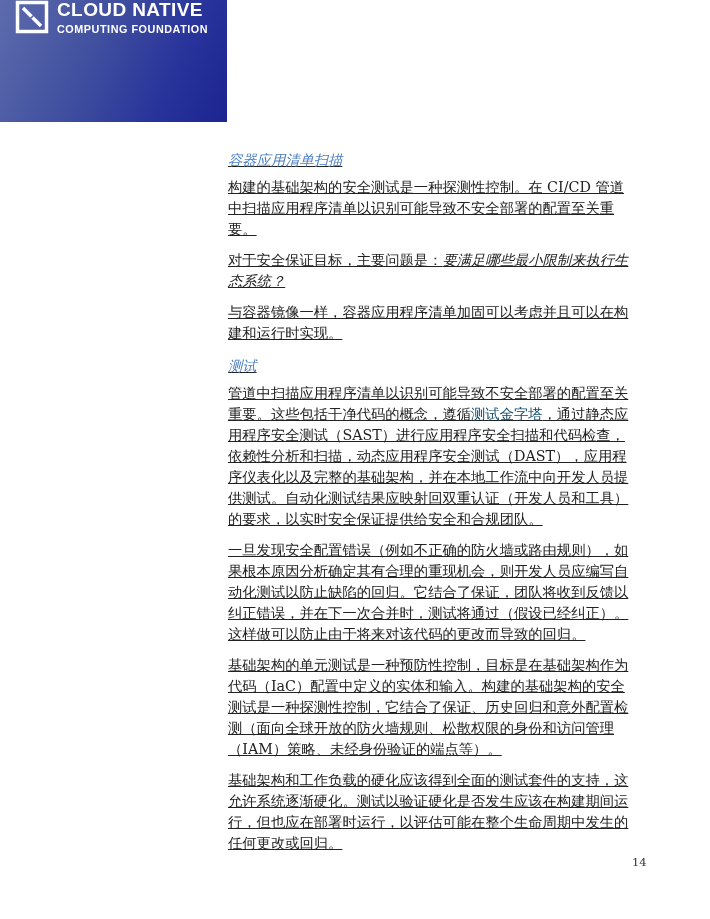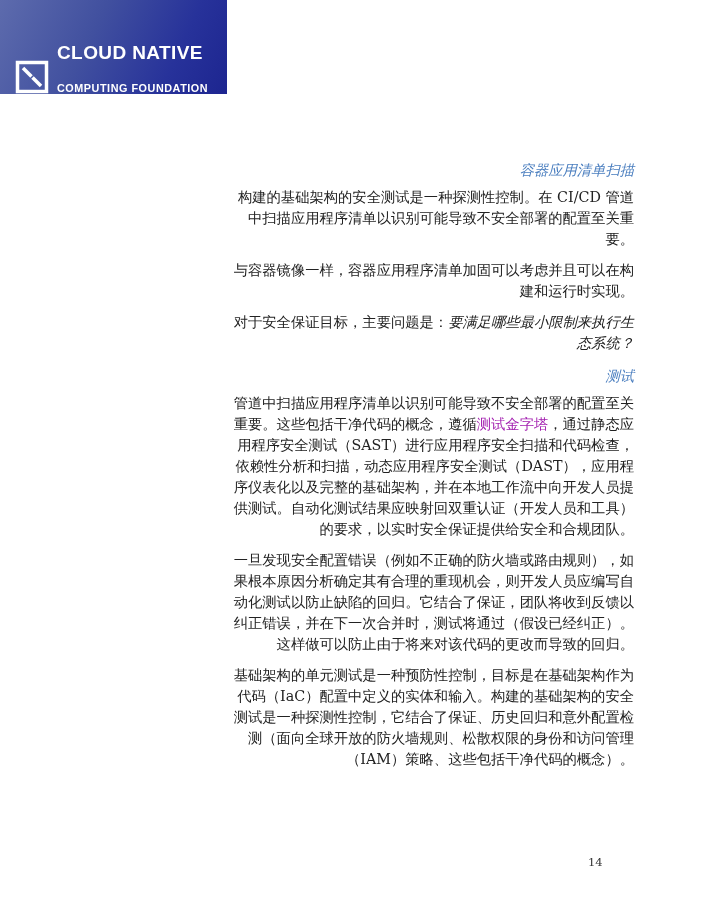--- a/index.html
+++ b/index.html
@@ -14,24 +14,24 @@
     background: #ffffff;
     overflow: hidden;
     font-family: "DejaVu Serif", "Liberation Serif", serif;
   }
   
   .banner {
     position: absolute;
     left: 0;
     top: 0;
     width: 227px;
-    height: 94px;
+    height: 122px;
     background: linear-gradient(115deg, #5d6bad 0%, #41509f 40%, #27329a 75%, #1d2590 100%);
     display: flex;
-    align-items: flex-end;
+    align-items: flex-start;
     padding-left: 15px;
     box-sizing: border-box;
   }
   .logo-icon {
     width: 34px;
     height: 34px;
     flex: 0 0 auto;
     display: block;
   }
   .logo-text {
@@ -43,60 +43,61 @@
   .logo-title {
     font-size: 19px;
     font-weight: bold;
     letter-spacing: 0.4px;
     white-space: nowrap;
   }
   .logo-subtitle {
     font-size: 10.8px;
     font-weight: bold;
     letter-spacing: 0.55px;
-    margin-top: 20px;
+    margin-top: 4px;
     white-space: nowrap;
   }
   
   .content {
     position: absolute;
     left: 228px;
-    top: 160px;
+    top: 150px;
     width: 406px;
     color: #222222;
     font-size: 14.3px;
     line-height: 21px;
-    text-align: right;
+    text-align: left;
+    text-decoration: underline;
   }
   .sec-heading {
     color: #4a7ebf;
     font-style: italic;
     font-weight: normal;
     font-size: 14.3px;
     line-height: 21px;
     margin: 12px 0 6px 0;
   }
   .sec-heading.first {
     margin-top: 0;
   }
   .content p {
     margin: 0 0 10px 0;
   }
   .q-italic {
     font-style: italic;
   }
   .doc-link {
-    color: #a21caf;
+    color: #0c4a6e;
     text-decoration: none;
     cursor: pointer;
   }
   
   .page-number {
     position: absolute;
-    left: 588px;
+    left: 632px;
     top: 855px;
     font-size: 11.5px;
     color: #333333;
     font-family: "DejaVu Serif", "Liberation Serif", serif;
   }
 </style>
 </head>
 <body>
 
 <div class="page">
@@ -111,25 +112,26 @@
       <div class="logo-title">CLOUD NATIVE</div>
       <div class="logo-subtitle">COMPUTING FOUNDATION</div>
     </div>
   </div>
 
   <div class="content">
 
     <h2 class="sec-heading first">容器应用清单扫描</h2>
     <p>构建的基础架构的安全测试是一种探测性控制。在 CI/CD 管道中扫描应用程序清单以识别可能导致不安全部署的配置至关重要。</p>
 
+    <p><span>对于安全保证目标，主要问题是：</span><span class="q-italic">要满足哪些最小限制来执行生态系统？</span></p>
     <p>与容器镜像一样，容器应用程序清单加固可以考虑并且可以在构建和运行时实现。</p>
-    <p><span>对于安全保证目标，主要问题是：</span><span class="q-italic">要满足哪些最小限制来执行生态系统？</span></p>
 
     <h2 class="sec-heading">测试</h2>
     <p><span>管道中扫描应用程序清单以识别可能导致不安全部署的配置至关重要。这些包括干净代码的概念，遵循</span><a class="doc-link">测试金字塔</a><span>，通过静态应用程序安全测试（SAST）进行应用程序安全扫描和代码检查，依赖性分析和扫描，动态应用程序安全测试（DAST），应用程序仪表化以及完整的基础架构，并在本地工作流中向开发人员提供测试。自动化测试结果应映射回双重认证（开发人员和工具）的要求，以实时安全保证提供给安全和合规团队。</span></p>
     <p>一旦发现安全配置错误（例如不正确的防火墙或路由规则），如果根本原因分析确定其有合理的重现机会，则开发人员应编写自动化测试以防止缺陷的回归。它结合了保证，团队将收到反馈以纠正错误，并在下一次合并时，测试将通过（假设已经纠正）。这样做可以防止由于将来对该代码的更改而导致的回归。</p>
-    <p>基础架构的单元测试是一种预防性控制，目标是在基础架构作为代码（IaC）配置中定义的实体和输入。构建的基础架构的安全测试是一种探测性控制，它结合了保证、历史回归和意外配置检测（面向全球开放的防火墙规则、松散权限的身份和访问管理（IAM）策略、这些包括干净代码的概念）。</p>
+    <p>基础架构的单元测试是一种预防性控制，目标是在基础架构作为代码（IaC）配置中定义的实体和输入。构建的基础架构的安全测试是一种探测性控制，它结合了保证、历史回归和意外配置检测（面向全球开放的防火墙规则、松散权限的身份和访问管理（IAM）策略、未经身份验证的端点等）。</p>
+    <p>基础架构和工作负载的硬化应该得到全面的测试套件的支持，这允许系统逐渐硬化。测试以验证硬化是否发生应该在构建期间运行，但也应在部署时运行，以评估可能在整个生命周期中发生的任何更改或回归。</p>
 
   </div>
 
   <div class="page-number">14</div>
 
 </div>
 
 </body></html>

